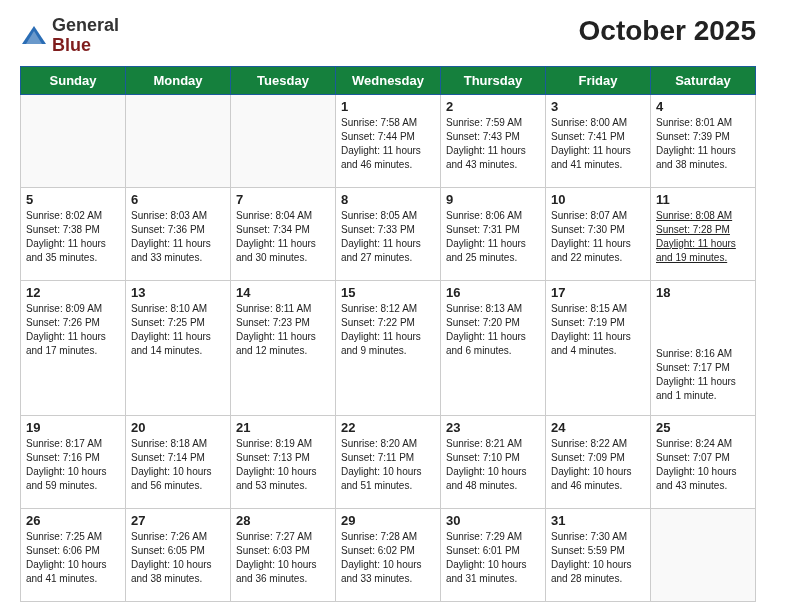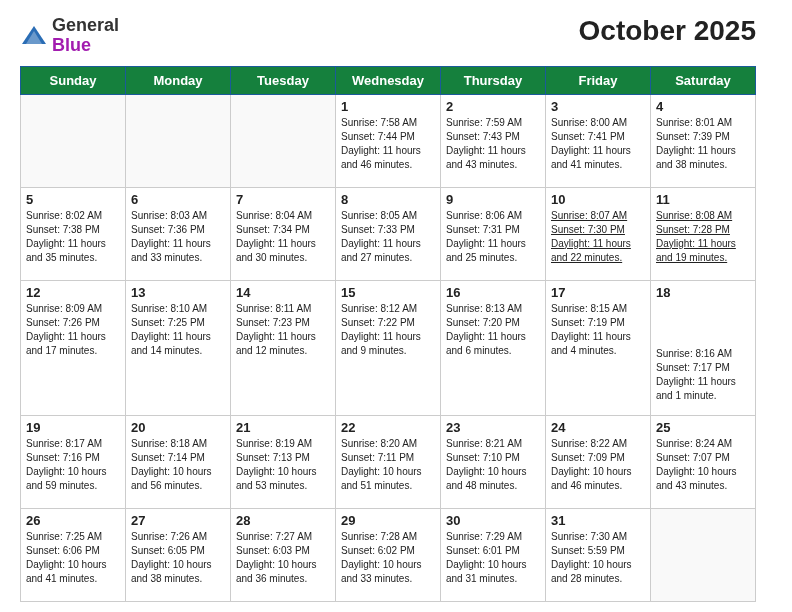--- a/index.html
+++ b/index.html
@@ -34,21 +34,21 @@
       line-height: 1.1;
     }
     .logo-general {
       font-size: 18px;
       font-weight: bold;
       color: #333;
     }
     .logo-blue {
       font-size: 18px;
       font-weight: bold;
-      color: #a21caf;
+      color: #7f1d1d;
     }
     .logo-icon {
       width: 28px;
       height: 28px;
     }
     .title-block {
       text-align: right;
     }
     .month-title {
       font-size: 28px;
@@ -196,21 +196,21 @@
           </td>
           <td>
             <span class="day-num">9</span>
             <div class="cell-text" style="white-space: pre-line;">Sunrise: 8:06 AM
 Sunset: 7:31 PM
 Daylight: 11 hours
 and 25 minutes.</div>
           </td>
           <td>
             <span class="day-num">10</span>
-            <div class="cell-text" style="white-space: pre-line; text-decoration: underline;">Sunrise: 8:07 AM
+            <div class="cell-text" style="white-space: pre-line;">Sunrise: 8:07 AM
 Sunset: 7:30 PM
 Daylight: 11 hours
 and 22 minutes.</div>
           </td>
           <td>
             <span class="day-num">11</span>
             <div class="cell-text" style="white-space: pre-line; text-decoration: underline;">Sunrise: 8:08 AM
 Sunset: 7:28 PM
 Daylight: 11 hours
 and 19 minutes.</div>

